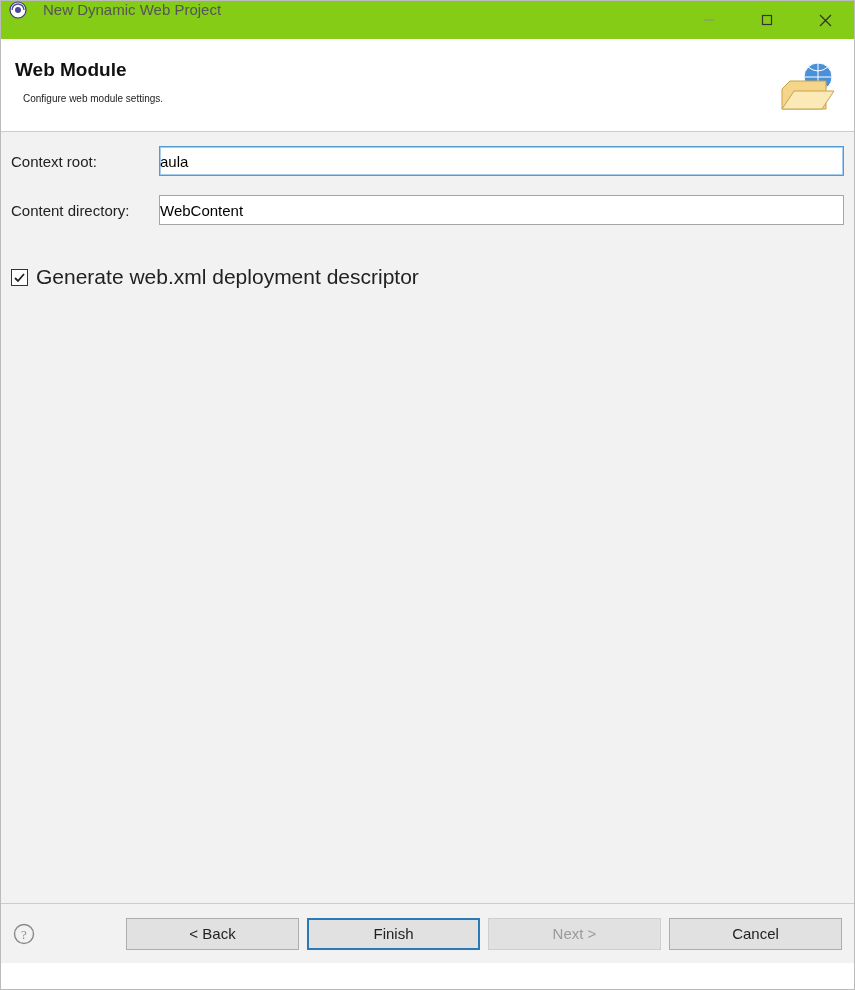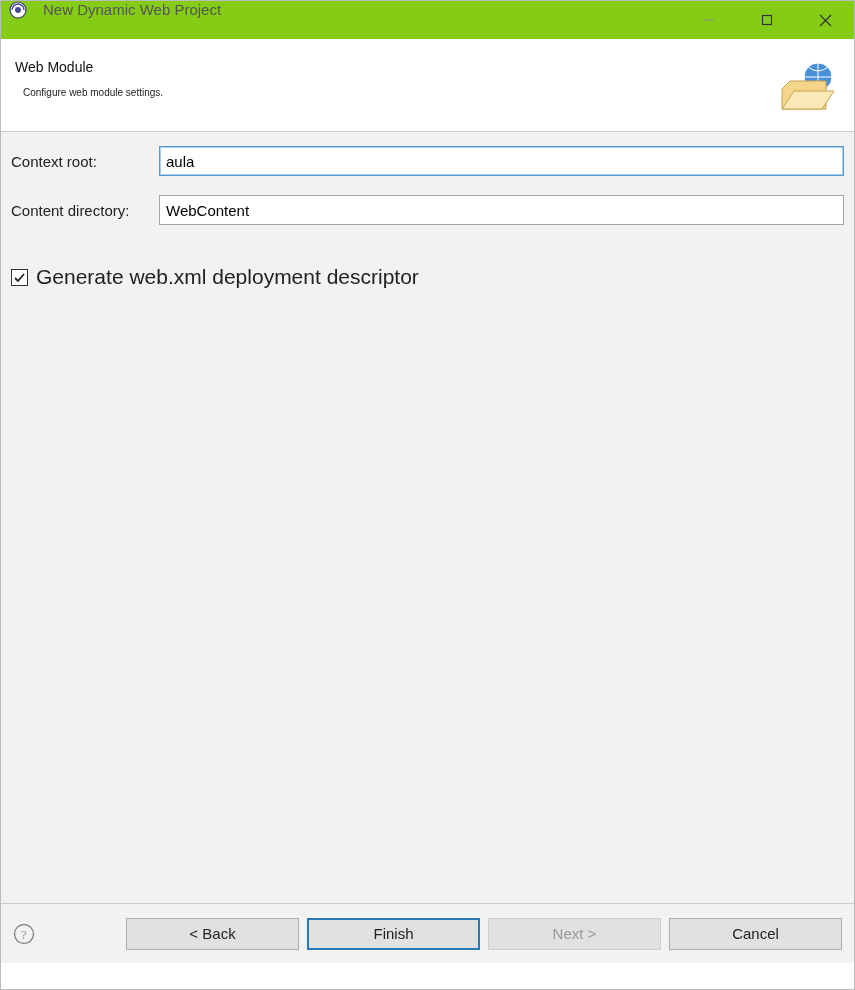--- a/index.html
+++ b/index.html
@@ -45,22 +45,22 @@
   .win-btn svg { display:block; }
 
   .header {
     display: flex;
     align-items: flex-start;
     padding: 20px 18px 18px 14px;
     background: #ffffff;
   }
   .header-text { flex: 1; }
   .header-title {
-    font-weight: 400;
-    font-size: 14px;
+    font-weight: 700;
+    font-size: 19px;
     color: #111;
     margin-bottom: 12px;
   }
   .header-sub {
     font-size: 10px;
     color: #222;
     padding-left: 8px;
   }
   .header-icon { width: 60px; height: 52px; margin-top: 2px; }
 
@@ -77,21 +77,21 @@
     margin-bottom: 19px;
   }
   .form-label {
     width: 148px;
     color: #222;
     font-size: 15px;
   }
   .text-input {
     flex: 1;
     height: 30px;
-    padding: 2px 6px;
+    padding: 2px 0;
     font-size: 15px;
     font-family: inherit;
     border: 1px solid #a6a6a6;
     background: #ffffff;
     outline: none;
   }
   .text-input.focused {
     border: 1px solid #569bd0;
     box-shadow: 0 0 0 1px #a6cdef inset;
   }

